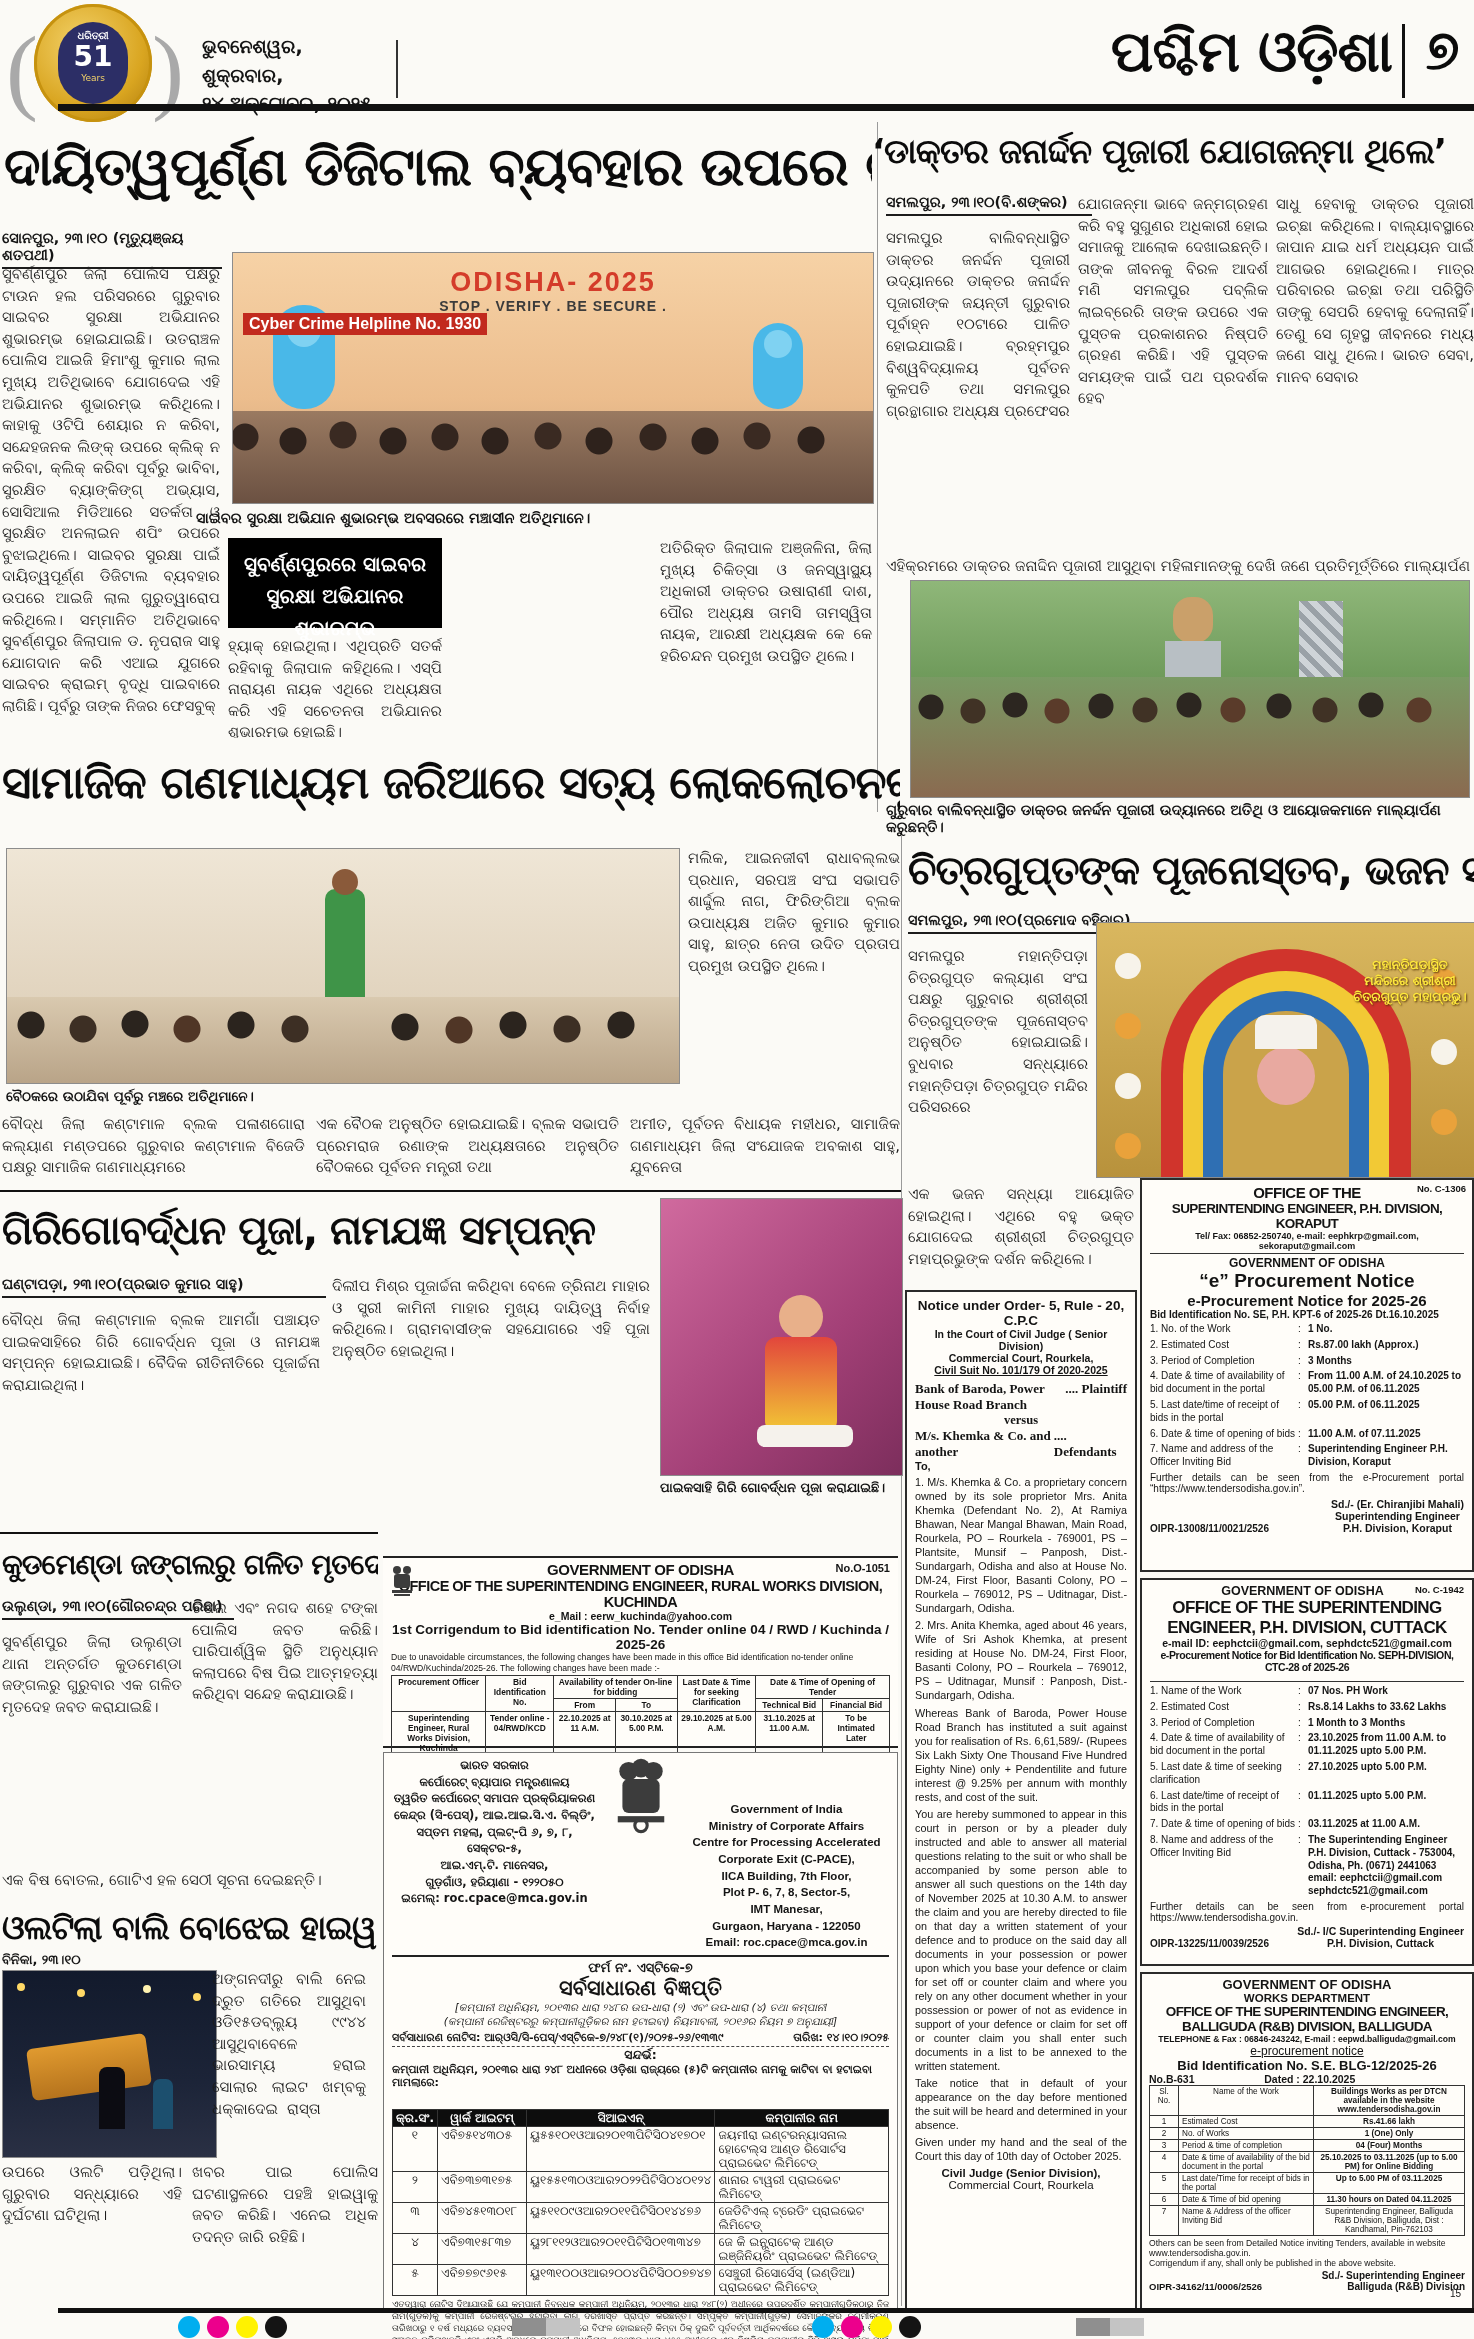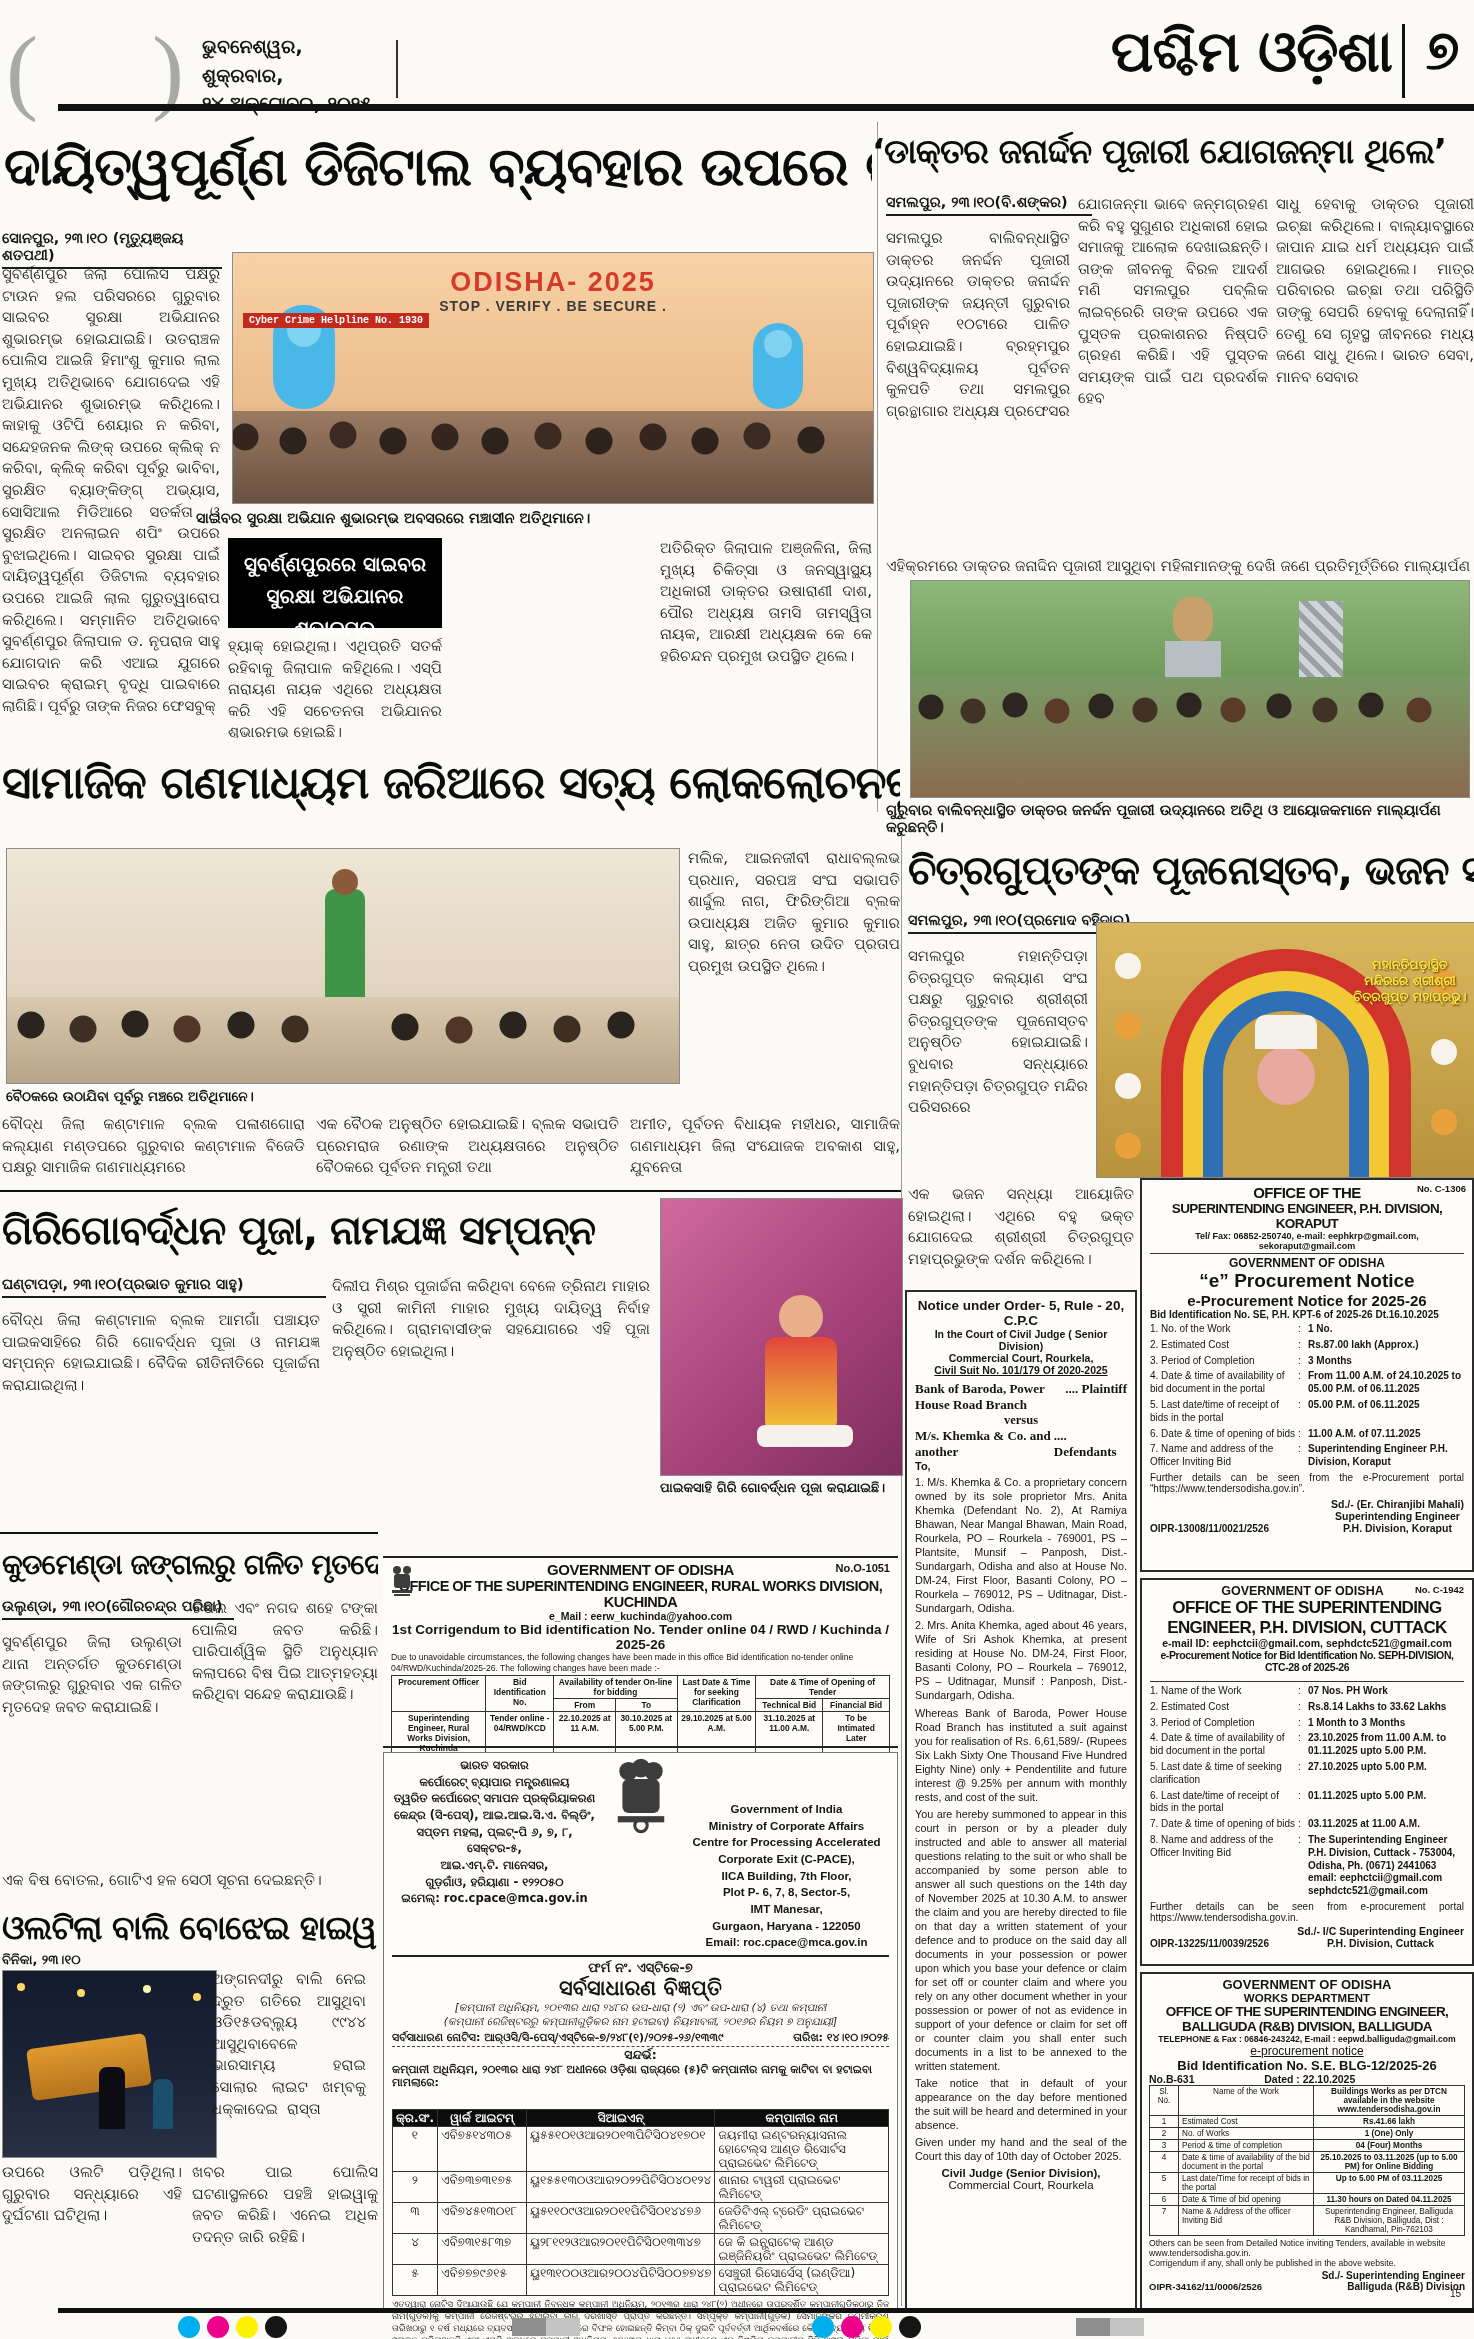--- a/index.html
+++ b/index.html
@@ -33,20 +33,27 @@
   .emblem{fill:#3c3c3c;}
   .serif{font-family:"Liberation Serif",serif;}
 </style>
 </head>
 <body>
 
 <div class="page">
 
   <div class="abs" style="left:6px;top:14px;font-size:96px;color:#a9a9a9;font-family:'Liberation Serif',serif;">(</div>
   <div class="abs" style="left:152px;top:14px;font-size:96px;color:#a9a9a9;font-family:'Liberation Serif',serif;">)</div>
+  <div class="abs" style="left:34px;top:4px;width:118px;height:118px;border-radius:50%;background:radial-gradient(circle at 40% 35%,#f3d26a,#d9a520 60%,#a9770e);box-shadow:0 0 0 3px #c6920f inset;">
+    <div class="abs" style="left:24px;top:18px;width:70px;height:82px;border-radius:38px;background:#2c2e66;text-align:center;color:#fff;">
+      <div style="font-size:10px;margin-top:8px;font-weight:bold;">ଧରିତ୍ରୀ</div>
+      <div style="font-size:28px;font-weight:bold;line-height:1.1;">51</div>
+      <div style="font-size:9px;color:#f3d26a;">Years</div>
+    </div>
+  </div>
   <div class="abs pre" style="left:202px;top:32px;width:186px;font-size:19px;font-weight:bold;line-height:1.5;">ଭୁବନେଶ୍ୱର, ଶୁକ୍ରବାର,
 ୨୪ ଅକ୍ଟୋବର, ୨୦୨୫</div>
   <div class="abs" style="left:396px;top:40px;width:2px;height:58px;background:#333;"></div>
   <div class="abs ohead nowrap" style="left:1000px;top:18px;width:392px;text-align:right;font-size:57px;">ପଶ୍ଚିମ ଓଡ଼ିଶା</div>
   <div class="abs" style="left:1402px;top:24px;width:3px;height:74px;background:#111;"></div>
   <div class="abs ohead" style="left:1410px;top:18px;width:64px;text-align:center;font-size:55px;">୭</div>
   <div class="abs rule" style="left:58px;top:104px;width:1416px;height:7px;"></div>
 
   <div class="abs ohead nowrap" style="left:4px;top:118px;width:868px;height:98px;font-size:53px;line-height:98px;">ଦାୟିତ୍ୱପୂର୍ଣ୍ଣ ଡିଜିଟାଲ ବ୍ୟବହାର ଉପରେ ଗୁରୁତ୍ୱ</div>
   <div class="abs vrule" style="left:877px;top:122px;width:1px;height:690px;"></div>
@@ -56,21 +63,21 @@
 
   <div class="photo" style="left:232px;top:252px;width:640px;height:250px;background:linear-gradient(#f6d2a6,#ecbd8d 58%,#caa077);">
     <div style="text-align:center;margin-top:14px;font-size:27px;font-weight:bold;color:#d43c2a;letter-spacing:2px;font-family:'Liberation Sans',sans-serif;">ODISHA- 2025</div>
     <div style="text-align:center;font-size:14px;font-weight:bold;color:#3b3b3b;letter-spacing:1px;font-family:'Liberation Sans',sans-serif;">STOP . VERIFY . BE SECURE .</div>
     <div class="abs" style="left:40px;top:52px;width:62px;height:104px;border-radius:30px;background:#49b8e8;">
       <div style="width:34px;height:34px;border-radius:50%;background:#7fd2f2;margin:8px auto 0;"></div>
     </div>
     <div class="abs" style="left:520px;top:70px;width:50px;height:86px;border-radius:26px;background:#49b8e8;">
       <div style="width:28px;height:28px;border-radius:50%;background:#7fd2f2;margin:7px auto 0;"></div>
     </div>
-    <div class="abs" style="left:10px;top:60px;padding:2px 6px;background:#c22a1e;color:#fff;font-size:10px;font-weight:bold;font-family:Liberation Mono, monospace;">Cyber Crime Helpline No. 1930</div>
+    <div class="abs" style="left:10px;top:60px;padding:2px 6px;background:#c22a1e;color:#fff;font-size:16px;font-weight:bold;font-family:Liberation Sans, sans-serif;">Cyber Crime Helpline No. 1930</div>
     <div class="sil" style="height:92px;background:linear-gradient(#9a7a61,#6b5142);">
       <div style="height:100%;background-image:radial-gradient(circle at 12px 26px,#34261f 13px,transparent 14px),radial-gradient(circle at 60px 30px,#2e221c 13px,transparent 14px),radial-gradient(circle at 110px 24px,#3a2a22 13px,transparent 14px),radial-gradient(circle at 160px 30px,#2e221c 13px,transparent 14px),radial-gradient(circle at 212px 26px,#34261f 13px,transparent 14px),radial-gradient(circle at 262px 30px,#2e221c 13px,transparent 14px),radial-gradient(circle at 315px 25px,#3a2a22 13px,transparent 14px),radial-gradient(circle at 366px 30px,#2e221c 13px,transparent 14px),radial-gradient(circle at 420px 26px,#34261f 13px,transparent 14px),radial-gradient(circle at 472px 30px,#2e221c 13px,transparent 14px),radial-gradient(circle at 524px 25px,#3a2a22 13px,transparent 14px),radial-gradient(circle at 578px 29px,#2e221c 13px,transparent 14px);"></div>
     </div>
   </div>
   <div class="abs cap" style="left:196px;top:510px;width:676px;">ସାଇବର ସୁରକ୍ଷା ଅଭିଯାନ ଶୁଭାରମ୍ଭ ଅବସରରେ ମଞ୍ଚାସୀନ ଅତିଥିମାନେ।</div>
 
   <div class="abs pre" style="left:228px;top:538px;width:214px;height:90px;background:#000;color:#fff;text-align:center;font-weight:bold;font-size:20px;line-height:1.6;padding-top:10px;box-sizing:border-box;">ସୁବର୍ଣ୍ଣପୁରରେ ସାଇବର
 ସୁରକ୍ଷା ଅଭିଯାନର ଶୁଭାରମ୍ଭ</div>
   <div class="abs bcol" style="left:228px;top:636px;width:214px;height:102px;">ହ୍ୟାକ୍ ହୋଇଥିଲା। ଏଥିପ୍ରତି ସତର୍କ ରହିବାକୁ ଜିଲାପାଳ କହିଥିଲେ। ଏସ୍ପି ନାରାୟଣ ନାୟକ ଏଥିରେ ଅଧ୍ୟକ୍ଷତା କରି ଏହି ସଚେତନତା ଅଭିଯାନର ଶୁଭାରମ୍ଭ ହୋଇଛି।</div>
   <div class="abs bcol" style="left:660px;top:538px;width:212px;height:200px;">ଅତିରିକ୍ତ ଜିଲାପାଳ ଅଞ୍ଜଳିନା, ଜିଲା ମୁଖ୍ୟ ଚିକିତ୍ସା ଓ ଜନସ୍ୱାସ୍ଥ୍ୟ ଅଧିକାରୀ ଡାକ୍ତର ଉଷାରାଣୀ ଦାଶ, ପୌର ଅଧ୍ୟକ୍ଷ ତାମସି ତାମସ୍ୱିତା ନାୟକ, ଆରକ୍ଷୀ ଅଧ୍ୟକ୍ଷକ କେ କେ ହରିଚନ୍ଦନ ପ୍ରମୁଖ ଉପସ୍ଥିତ ଥିଲେ।</div>

